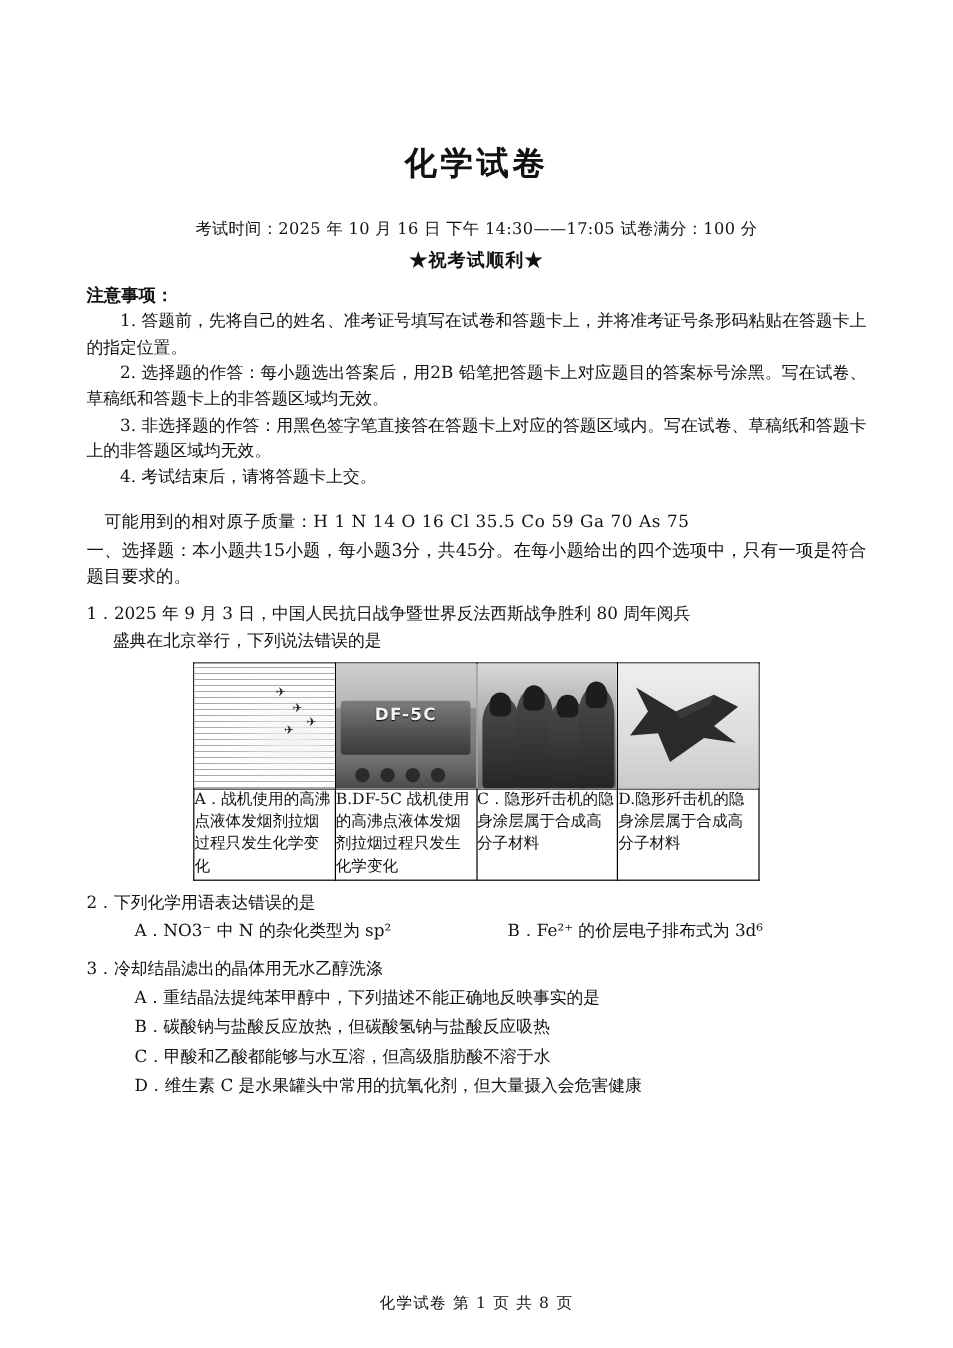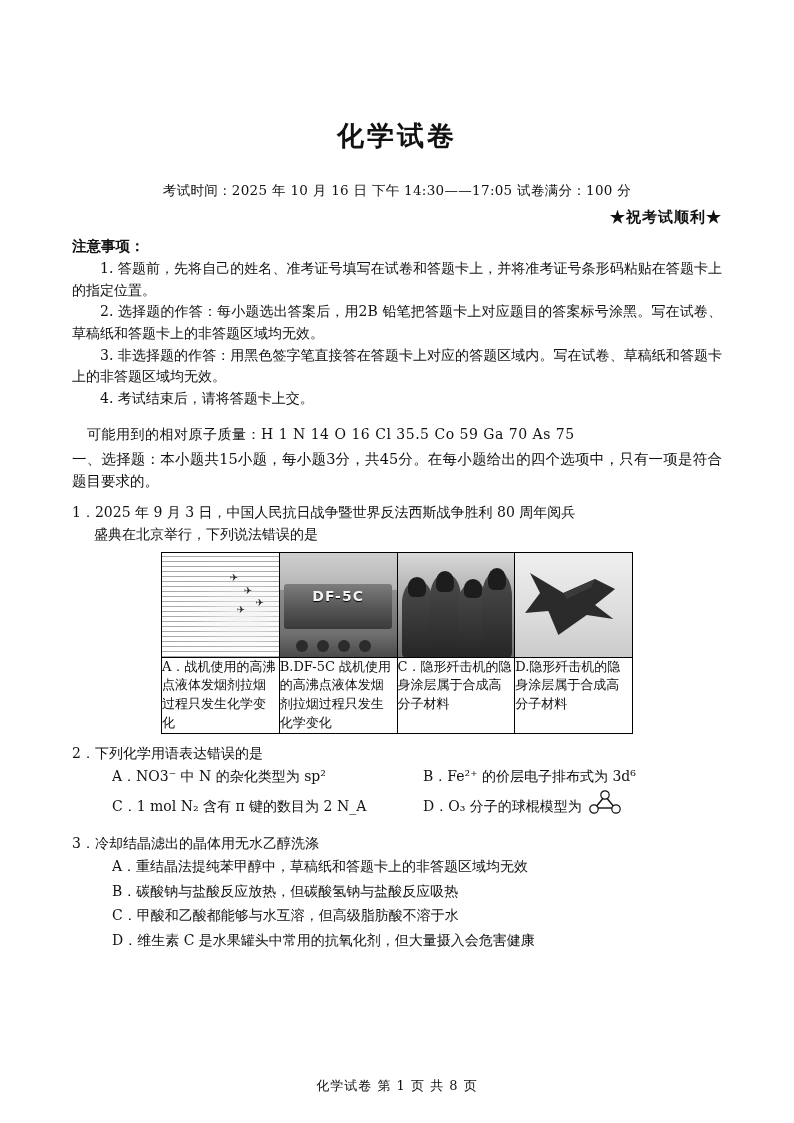--- a/index.html
+++ b/index.html
@@ -30,21 +30,21 @@
     margin: 0 0 28px 0;
     font-family: "DejaVu Serif", "Liberation Serif", serif;
   }
   .exam-line {
     text-align: center;
     font-size: 13.5px;
     letter-spacing: 0.3px;
     margin-bottom: 8px;
   }
   .wish-line {
-    text-align: right;
+    text-align: center;
     font-size: 15px;
     font-weight: bold;
     letter-spacing: 1px;
     margin-bottom: 10px;
   }
   .notice-head {
     font-size: 14.5px;
     font-weight: bold;
     margin-bottom: 2px;
   }
@@ -302,39 +302,23 @@
   </tbody>
     </table>
 
   <div class="q">
     <span>2．</span><span>下列化学用语表达错误的是</span>
   </div>
   <div class="opt-row">
     <div class="opt-col">A．NO3⁻ 中 N 的杂化类型为 sp²</div>
     <div class="opt-col">B．Fe²⁺ 的价层电子排布式为 3d⁶</div>
   </div>
-  <div class="opt-row">
-    <div class="opt-col">C．1 mol N₂ 含有 π 键的数目为 2 N_A</div>
-    <div class="opt-col">
-      <span>D．O₃ 分子的球棍模型为</span>
-      <span class="o3model">
-        <svg width="34" height="26" viewBox="0 0 34 26">
-          <line x1="17" y1="7" x2="7" y2="19" stroke="#111" stroke-width="1.4"></line>
-          <line x1="17" y1="7" x2="27" y2="19" stroke="#111" stroke-width="1.4"></line>
-          <line x1="7" y1="19" x2="27" y2="19" stroke="#111" stroke-width="1.4"></line>
-          <circle cx="17" cy="6" r="4.2" fill="#fff" stroke="#111" stroke-width="1.2"></circle>
-          <circle cx="6" cy="20" r="4.2" fill="#fff" stroke="#111" stroke-width="1.2"></circle>
-          <circle cx="28" cy="20" r="4.2" fill="#fff" stroke="#111" stroke-width="1.2"></circle>
-        </svg>
-      </span>
-    </div>
-  </div>
 
   <div class="q">
     <span>3．</span><span>冷却结晶滤出的晶体用无水乙醇洗涤</span>
   </div>
-  <div class="opt">A．重结晶法提纯苯甲醇中，草稿纸和答题卡上的非答题区域均无效</div>
+  <div class="opt">A．重结晶法提纯苯甲醇中，下列描述不能正确地反映事实的是</div>
   <div class="opt">B．碳酸钠与盐酸反应放热，但碳酸氢钠与盐酸反应吸热</div>
   <div class="opt">C．甲酸和乙酸都能够与水互溶，但高级脂肪酸不溶于水</div>
   <div class="opt">D．维生素 C 是水果罐头中常用的抗氧化剂，但大量摄入会危害健康</div>
 
   <div class="footer">化学试卷 第 1 页 共 8 页</div>
 </div>
 
 </body></html>

